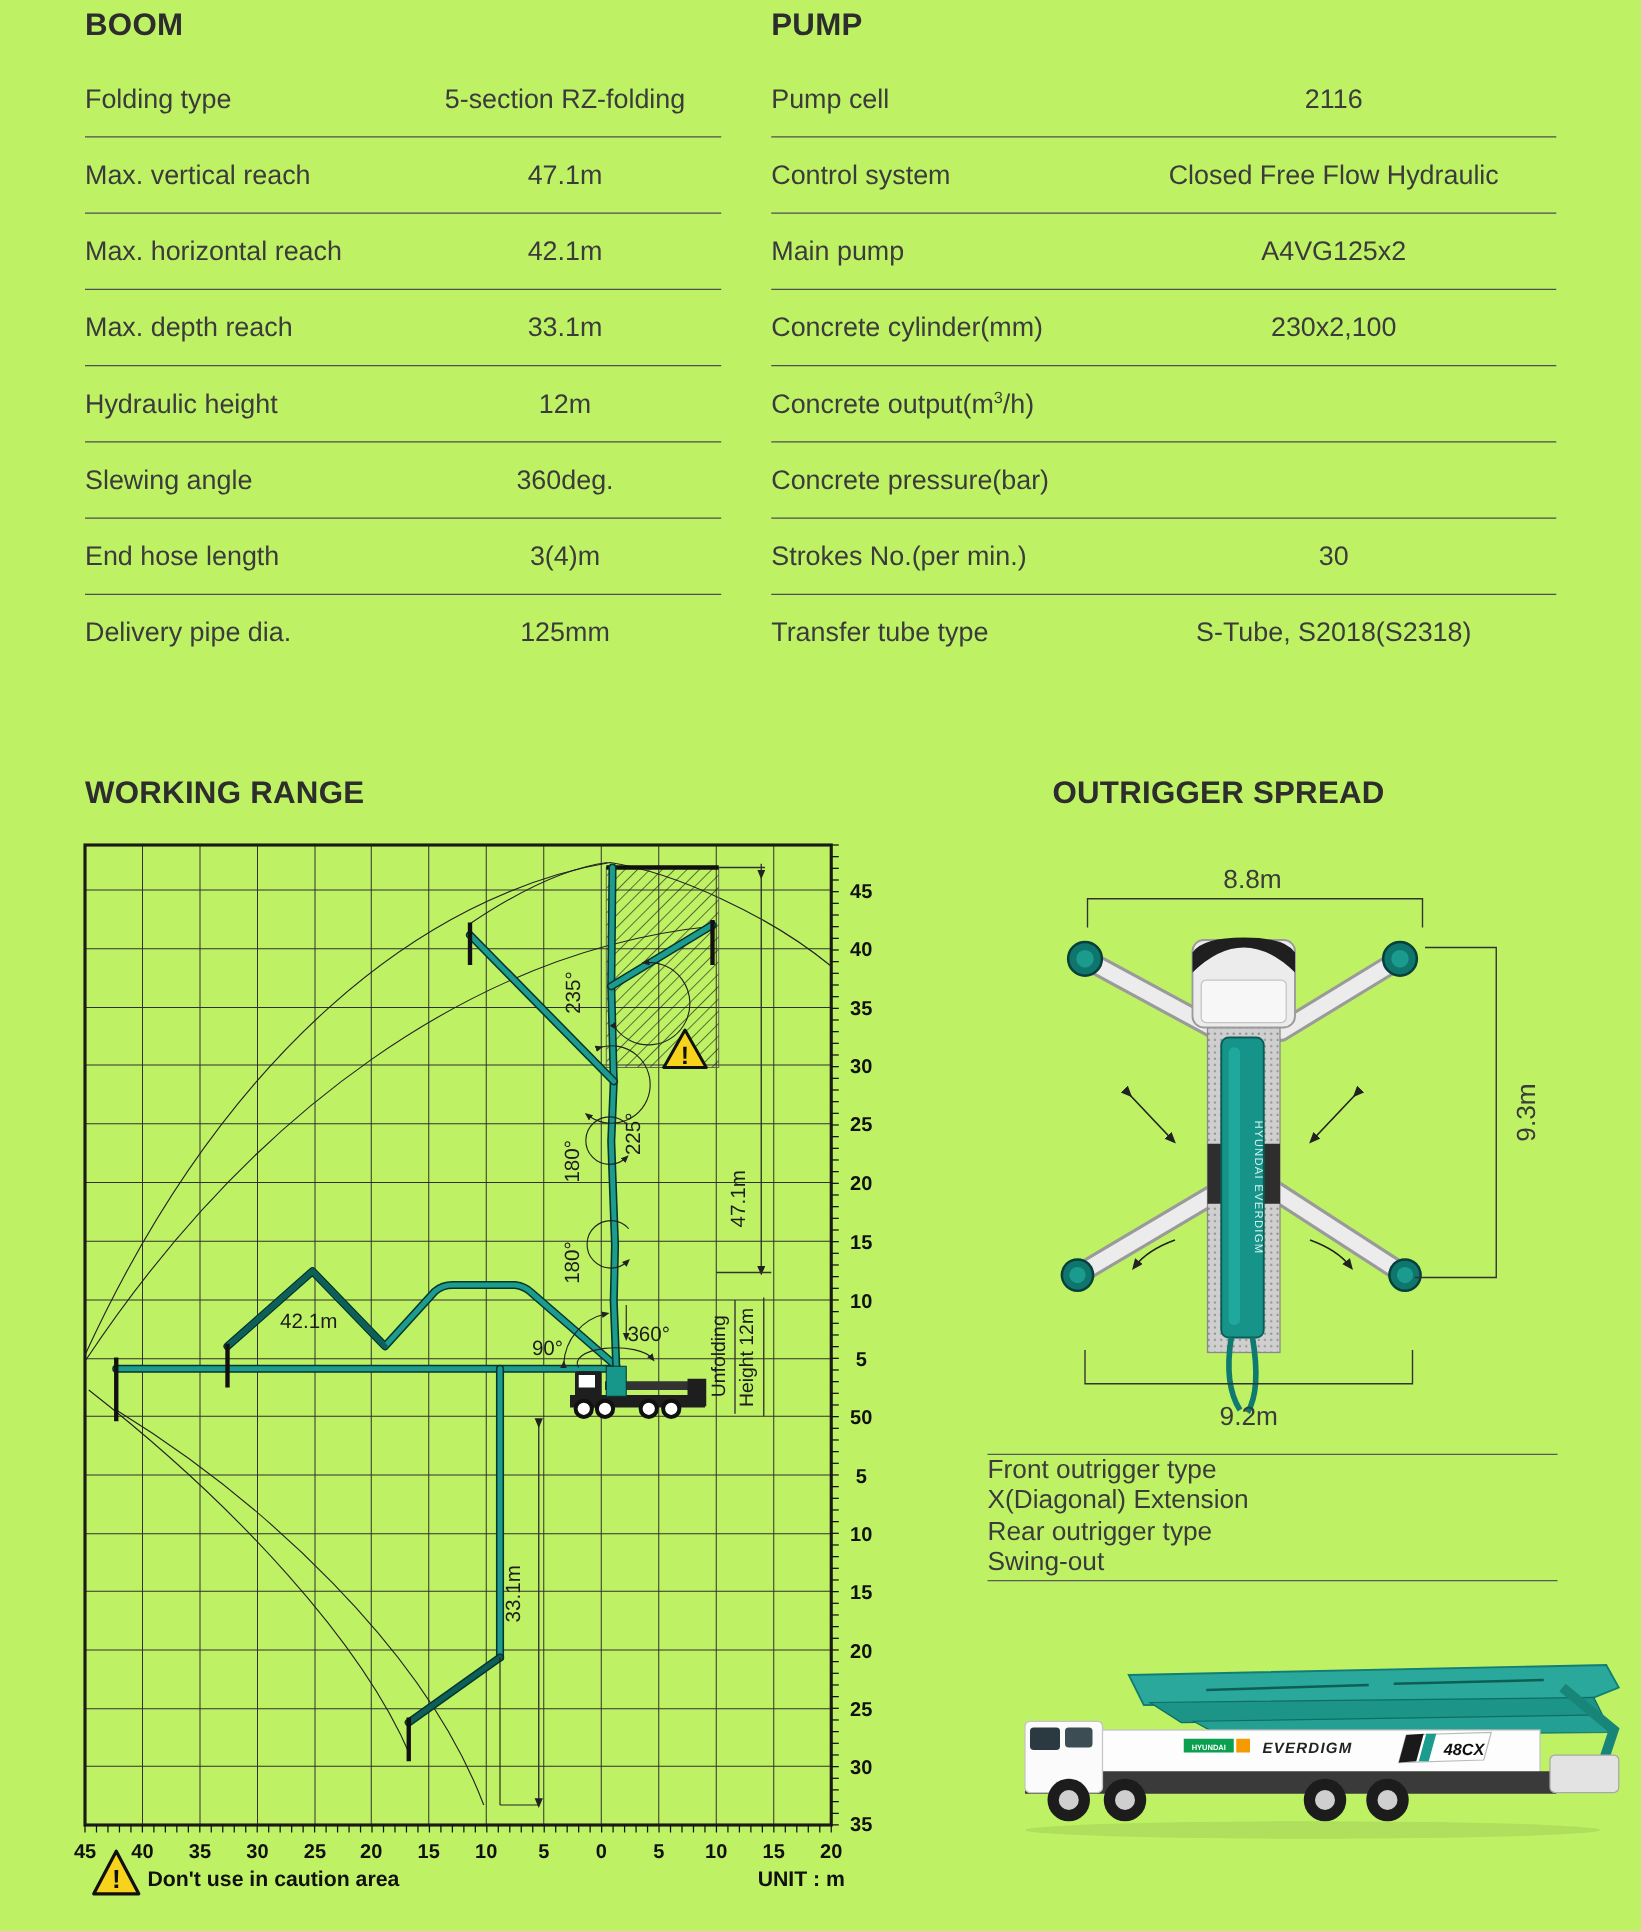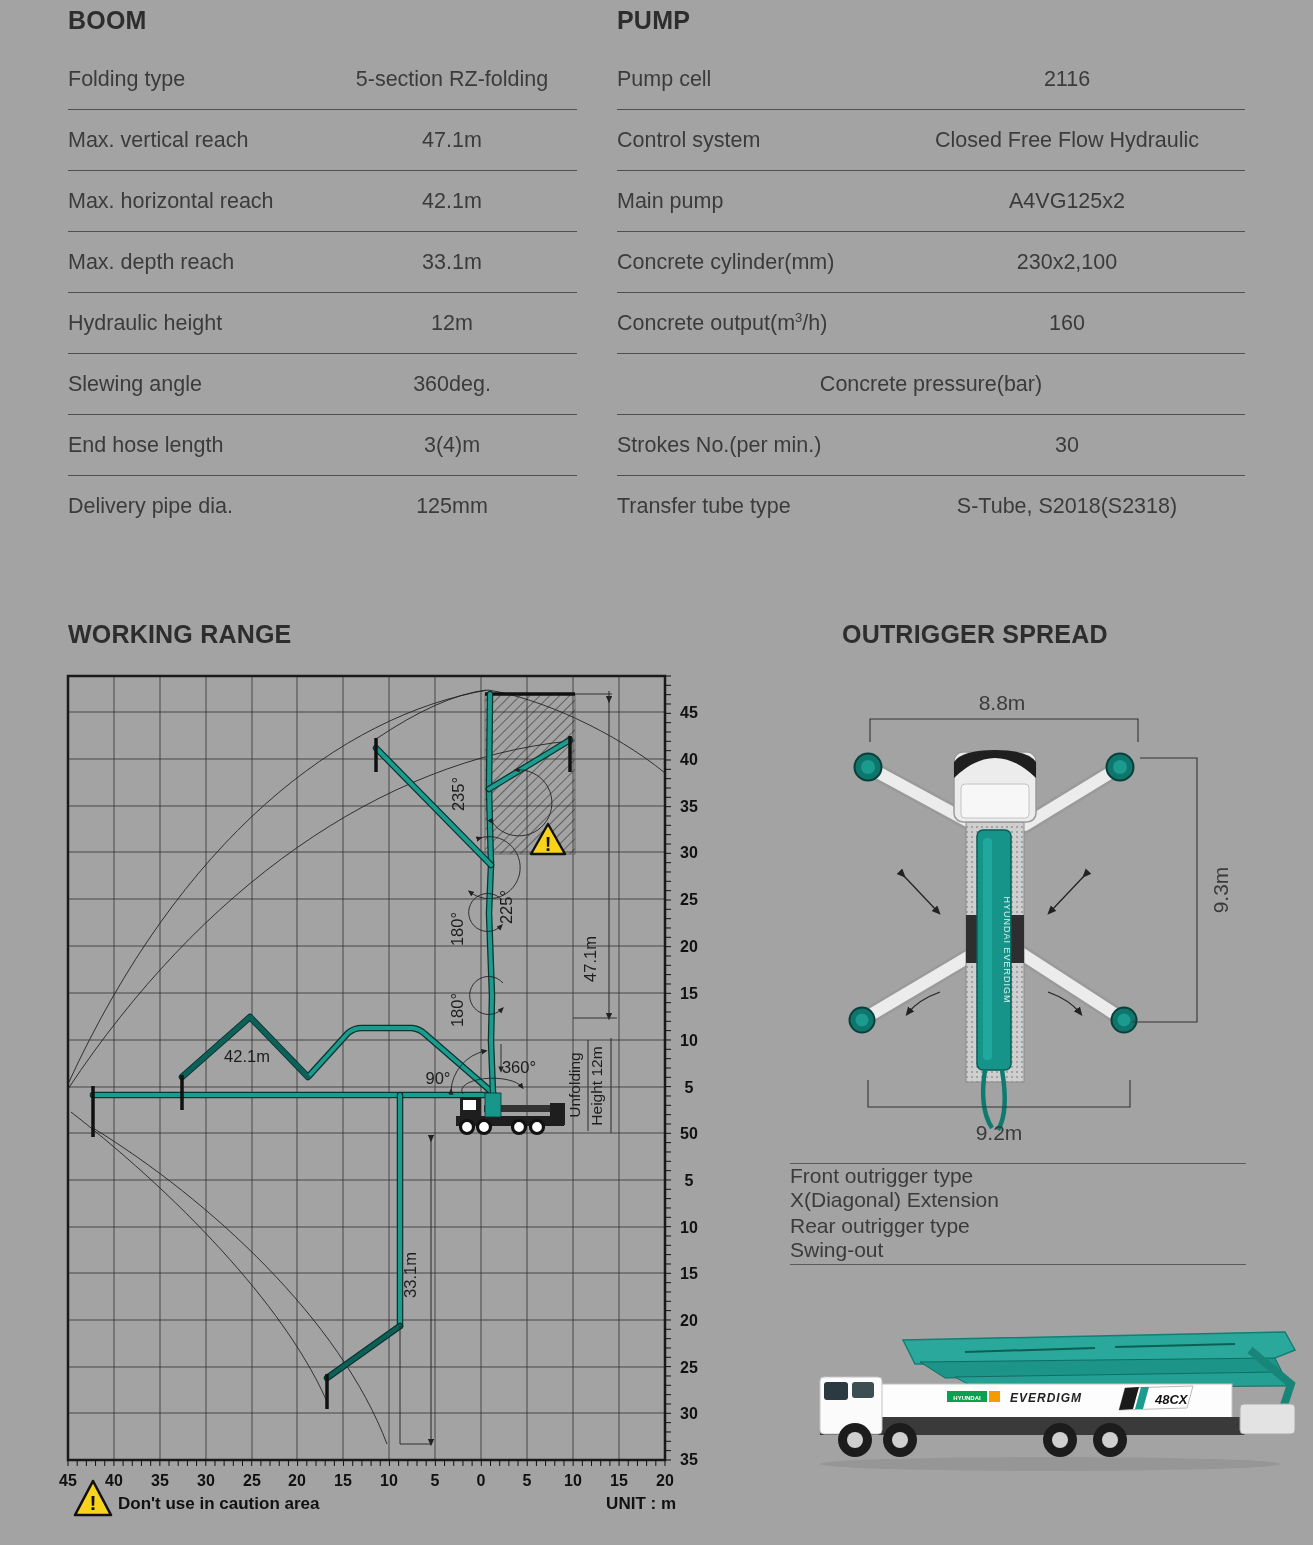--- a/index.html
+++ b/index.html
@@ -1,20 +1,20 @@
 <!DOCTYPE html>
 <html><head>
 <meta charset="utf-8">
 <style>
   html,body{margin:0;padding:0;background:#ffffff;}
-  .canvas{position:relative;width:1313px;height:1545px;background:#a3a3a3;
+  .canvas{position:relative;width:1313px;height:1545px;background:#bef264;
           font-family:"Liberation Sans",sans-serif;overflow:hidden;color:#3b3b3b;}
   .sec-title{position:absolute;font-size:25px;font-weight:700;color:#2d2d2d;letter-spacing:.2px;}
   .spec-table{position:absolute;}
-  .spec-row{display:flex;align-items:center;height:61px;border-bottom:1px solid #4f4f4f;box-sizing:border-box;justify-content:center;}
+  .spec-row{display:flex;align-items:center;height:61px;border-bottom:1px solid #4f4f4f;box-sizing:border-box;}
   .spec-row:last-child{border-bottom:none;}
   .spec-label{font-size:21.5px;color:#3b3b3b;white-space:nowrap;}
   .spec-label sup{font-size:13px;}
   .spec-value{margin-left:auto;text-align:center;font-size:21.5px;color:#3b3b3b;white-space:nowrap;}
   .boom .spec-value{width:250px;}
   .pump .spec-value{width:356px;}
   .out-table{position:absolute;left:790px;top:1163px;width:456px;
              border-top:1.5px solid #5a5a5a;border-bottom:1.5px solid #5a5a5a;}
   .out-row{display:flex;align-items:flex-start;height:50px;flex-direction:column;}
   .out-label{width:224px;font-size:21px;white-space:nowrap;}
@@ -90,21 +90,20 @@
       <div class="spec-row">
         <span class="spec-label">Main pump</span>
         <span class="spec-value">A4VG125x2</span>
       </div>
       <div class="spec-row">
         <span class="spec-label">Concrete cylinder(mm)</span>
         <span class="spec-value">230x2,100</span>
       </div>
       <div class="spec-row">
         <span class="spec-label"><span>Concrete output(m</span><sup>3</sup><span>/h)</span></span>
-        <span class="spec-value">160</span>
       </div>
       <div class="spec-row">
         <span class="spec-label">Concrete pressure(bar)</span>
       </div>
       <div class="spec-row">
         <span class="spec-label">Strokes No.(per min.)</span>
         <span class="spec-value">30</span>
       </div>
       <div class="spec-row">
         <span class="spec-label">Transfer tube type</span>

